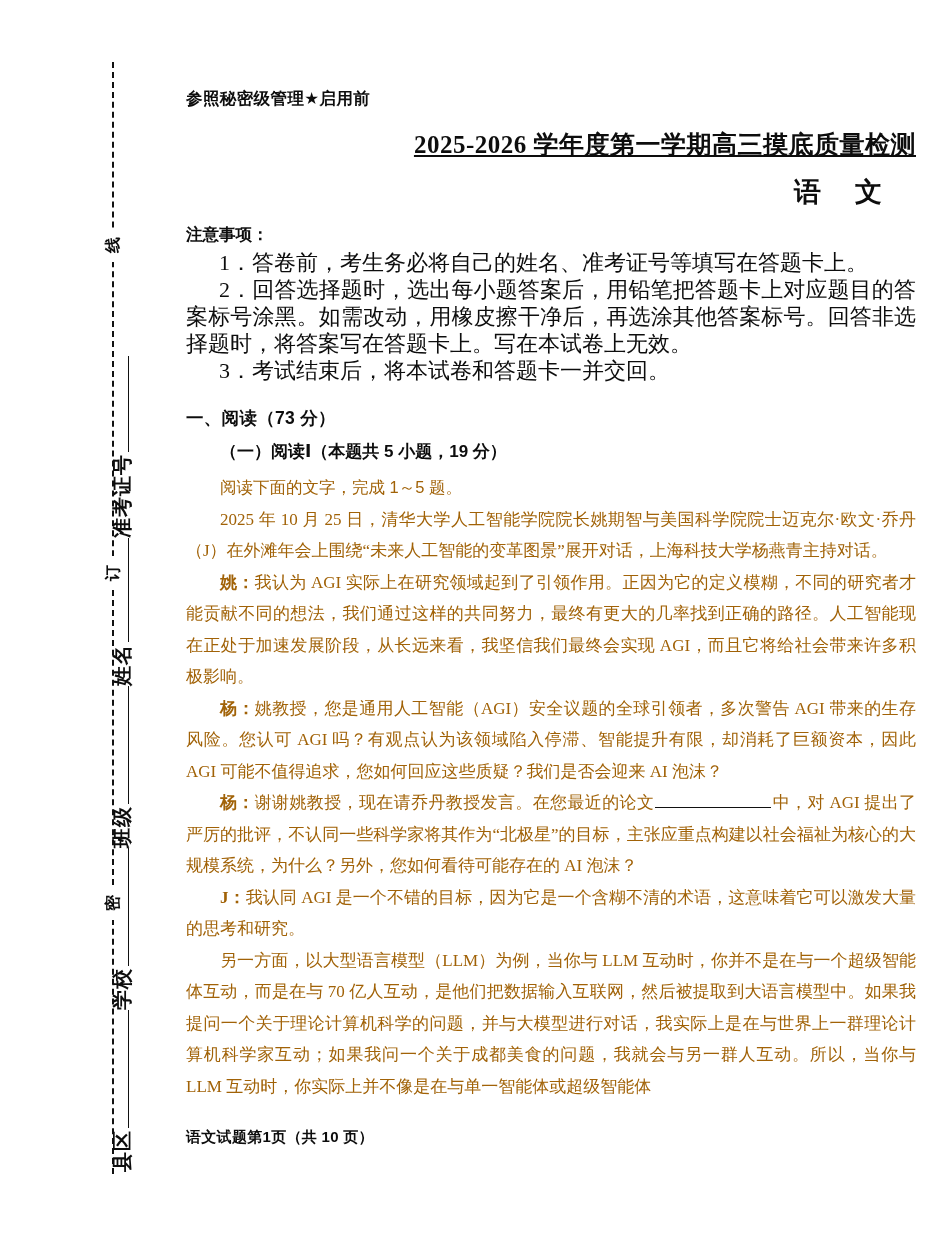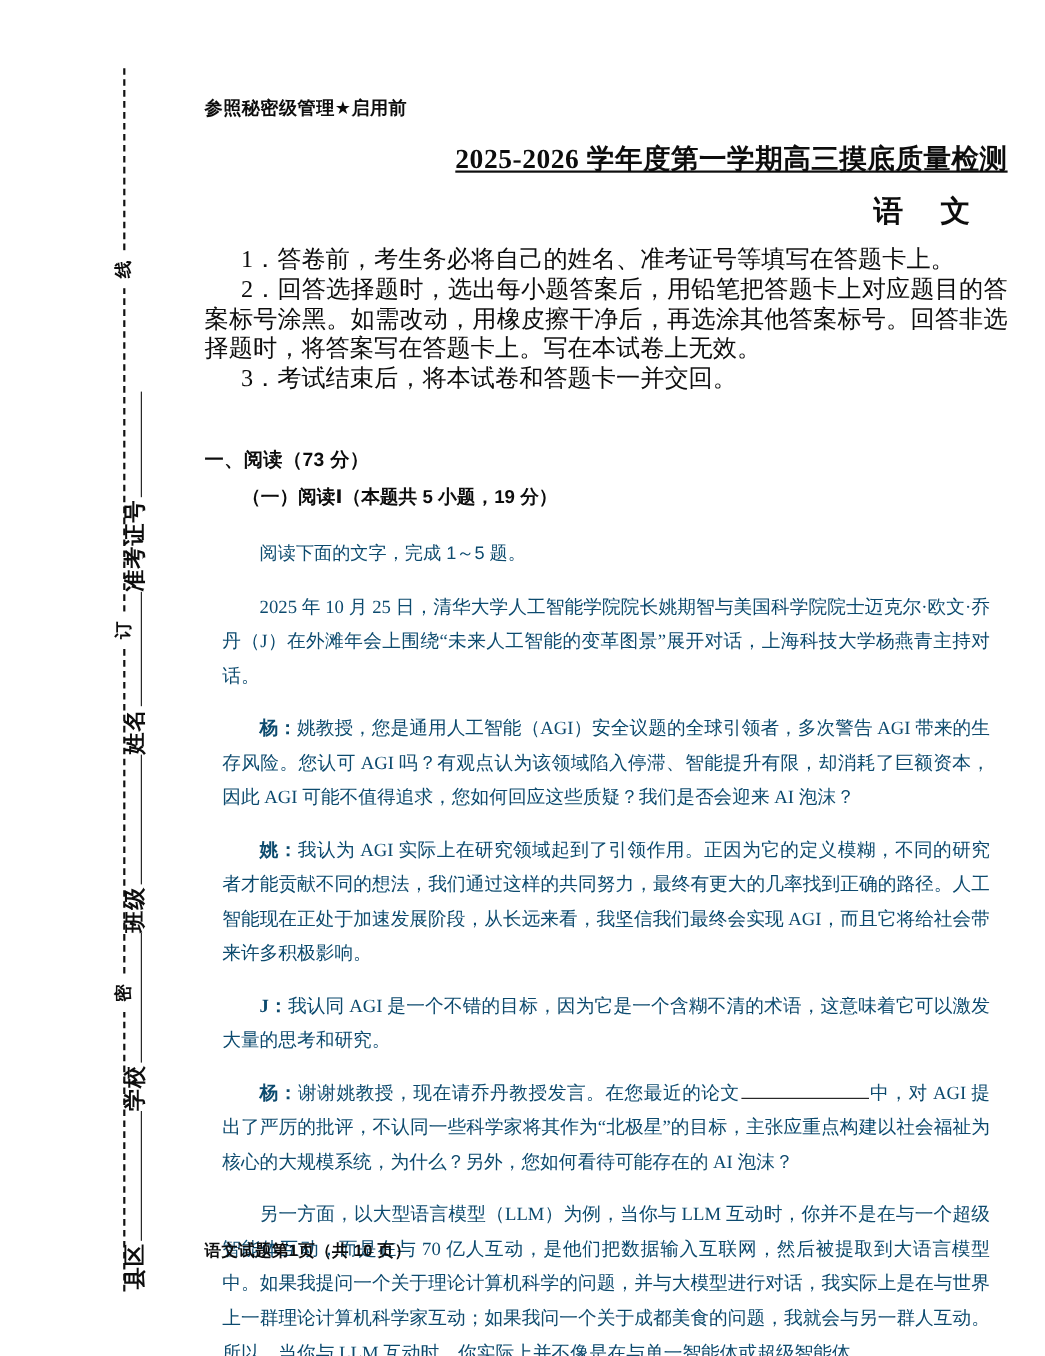--- a/index.html
+++ b/index.html
@@ -179,25 +179,25 @@
   .body-block {
     position: absolute;
     left: 0;
     top: 472px;
     width: 730px;
   }
   .para {
     font-family: "Liberation Serif", "DejaVu Serif", serif;
     font-size: 17px;
     line-height: 31.5px;
-    margin: 16px;
+    margin: 0;
     text-indent: 34px;
     text-align: justify;
     text-justify: inter-ideograph;
-    color: #0c4a6e;
+    color: #a16207;
   }
   .para.instr {
     font-family: "Liberation Sans", "DejaVu Sans", sans-serif;
     font-size: 16.5px;
   }
   .para .spk {
     font-weight: bold;
   }
   .blank-rule {
     display: inline-block;
@@ -259,39 +259,40 @@
 
   <div id="content">
 
     <div class="secret-line">参照秘密级管理★启用前</div>
 
     <div class="paper-title">2025-2026 学年度第一学期高三摸底质量检测</div>
 
     <div class="paper-subject">语文</div>
 
     <div class="notice-block">
+      <p class="notice-head">注意事项：</p>
       <p class="notice-item">1．答卷前，考生务必将自己的姓名、准考证号等填写在答题卡上。</p>
       <p class="notice-item">2．回答选择题时，选出每小题答案后，用铅笔把答题卡上对应题目的答案标号涂黑。如需改动，用橡皮擦干净后，再选涂其他答案标号。回答非选择题时，将答案写在答题卡上。写在本试卷上无效。</p>
       <p class="notice-item">3．考试结束后，将本试卷和答题卡一并交回。</p>
     </div>
 
     <div class="section-head">一、阅读（73 分）</div>
     <div class="subsection-head">（一）阅读Ⅰ（本题共 5 小题，19 分）</div>
 
     <div class="body-block">
       <p class="para instr">阅读下面的文字，完成 1～5 题。</p>
 
       <p class="para">2025 年 10 月 25 日，清华大学人工智能学院院长姚期智与美国科学院院士迈克尔·欧文·乔丹（J）在外滩年会上围绕“未来人工智能的变革图景”展开对话，上海科技大学杨燕青主持对话。</p>
 
+      <p class="para"><span class="spk">姚：</span><span>我认为 AGI 实际上在研究领域起到了引领作用。正因为它的定义模糊，不同的研究者才能贡献不同的想法，我们通过这样的共同努力，最终有更大的几率找到正确的路径。人工智能现在正处于加速发展阶段，从长远来看，我坚信我们最终会实现 AGI，而且它将给社会带来许多积极影响。</span></p>
+
       <p class="para"><span class="spk">杨：</span><span>姚教授，您是通用人工智能（AGI）安全议题的全球引领者，多次警告 AGI 带来的生存风险。您认可 AGI 吗？有观点认为该领域陷入停滞、智能提升有限，却消耗了巨额资本，因此 AGI 可能不值得追求，您如何回应这些质疑？我们是否会迎来 AI 泡沫？</span></p>
 
-      <p class="para"><span class="spk">姚：</span><span>我认为 AGI 实际上在研究领域起到了引领作用。正因为它的定义模糊，不同的研究者才能贡献不同的想法，我们通过这样的共同努力，最终有更大的几率找到正确的路径。人工智能现在正处于加速发展阶段，从长远来看，我坚信我们最终会实现 AGI，而且它将给社会带来许多积极影响。</span></p>
+      <p class="para"><span class="spk">杨：</span><span>谢谢姚教授，现在请乔丹教授发言。在您最近的论文</span><span class="blank-rule"></span><span>中，对 AGI 提出了严厉的批评，不认同一些科学家将其作为“北极星”的目标，主张应重点构建以社会福祉为核心的大规模系统，为什么？另外，您如何看待可能存在的 AI 泡沫？</span></p>
 
       <p class="para"><span class="spk">J：</span><span>我认同 AGI 是一个不错的目标，因为它是一个含糊不清的术语，这意味着它可以激发大量的思考和研究。</span></p>
-
-      <p class="para"><span class="spk">杨：</span><span>谢谢姚教授，现在请乔丹教授发言。在您最近的论文</span><span class="blank-rule"></span><span>中，对 AGI 提出了严厉的批评，不认同一些科学家将其作为“北极星”的目标，主张应重点构建以社会福祉为核心的大规模系统，为什么？另外，您如何看待可能存在的 AI 泡沫？</span></p>
 
       <p class="para"><span>另一方面，以大型语言模型（LLM）为例，当你与 LLM 互动时，你并不是在与一个超级智能体互动，而是在与 70 亿人互动，是他们把数据输入互联网，然后被提取到大语言模型中。如果我提问一个关于理论计算机科学的问题，并与大模型进行对话，我实际上是在与世界上一群理论计算机科学家互动；如果我问一个关于成都美食的问题，我就会与另一群人互动。所以，当你与 LLM 互动时，你实际上并不像是在与单一智能体或超级智能体</span></p>
     </div>
 
     <div class="page-footer">语文试题第1页（共 10 页）</div>
   </div>
 </div>
 
 </body></html>

